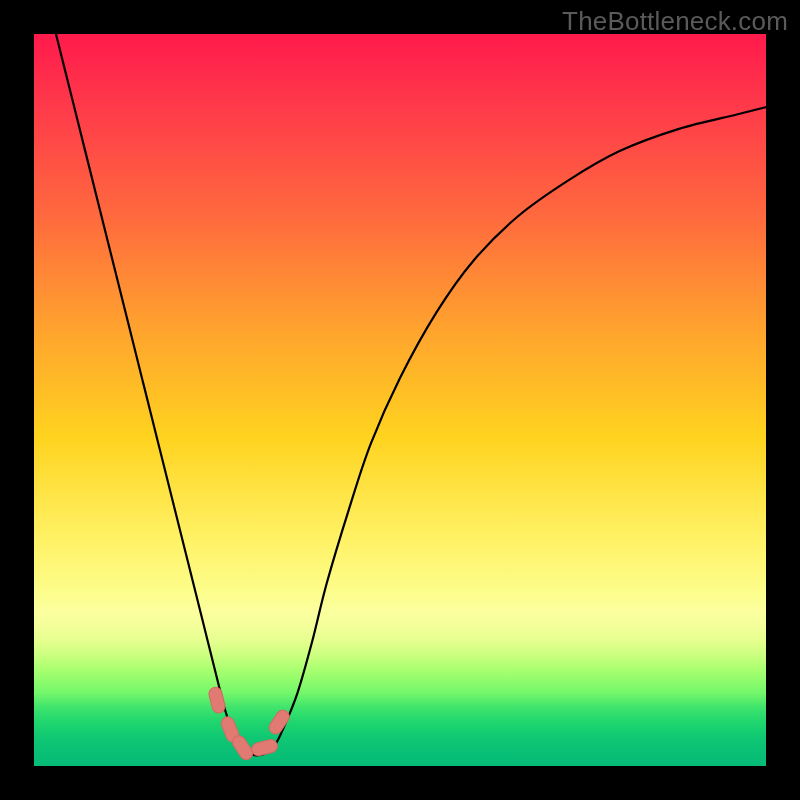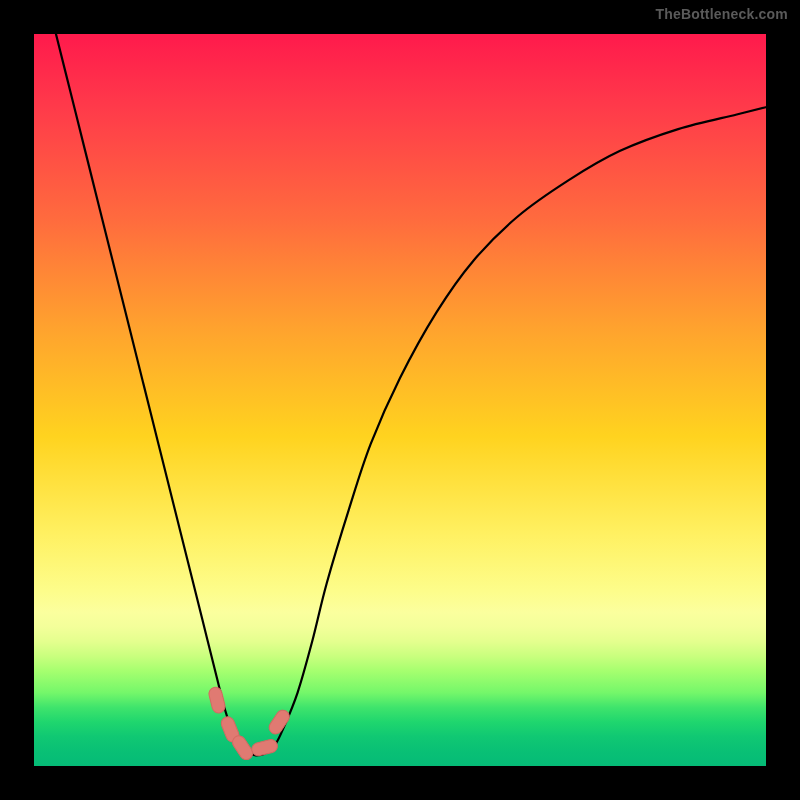--- a/index.html
+++ b/index.html
@@ -46,23 +46,23 @@
       #10c873 96%,
       #09c075 98%,
       #05bb77 100%
     );
   }
   .watermark {
     position: absolute;
     top: 6px;
     right: 12px;
     color: #5a5a5a;
-    font-size: 14px;
+    font-size: 26px;
     letter-spacing: 0.2px;
-    font-weight: 700;
+    font-weight: 400;
   }
   svg.curve {
     position: absolute;
     left: 0;
     top: 0;
     width: 732px;
     height: 732px;
   }
 </style>
 </head>

